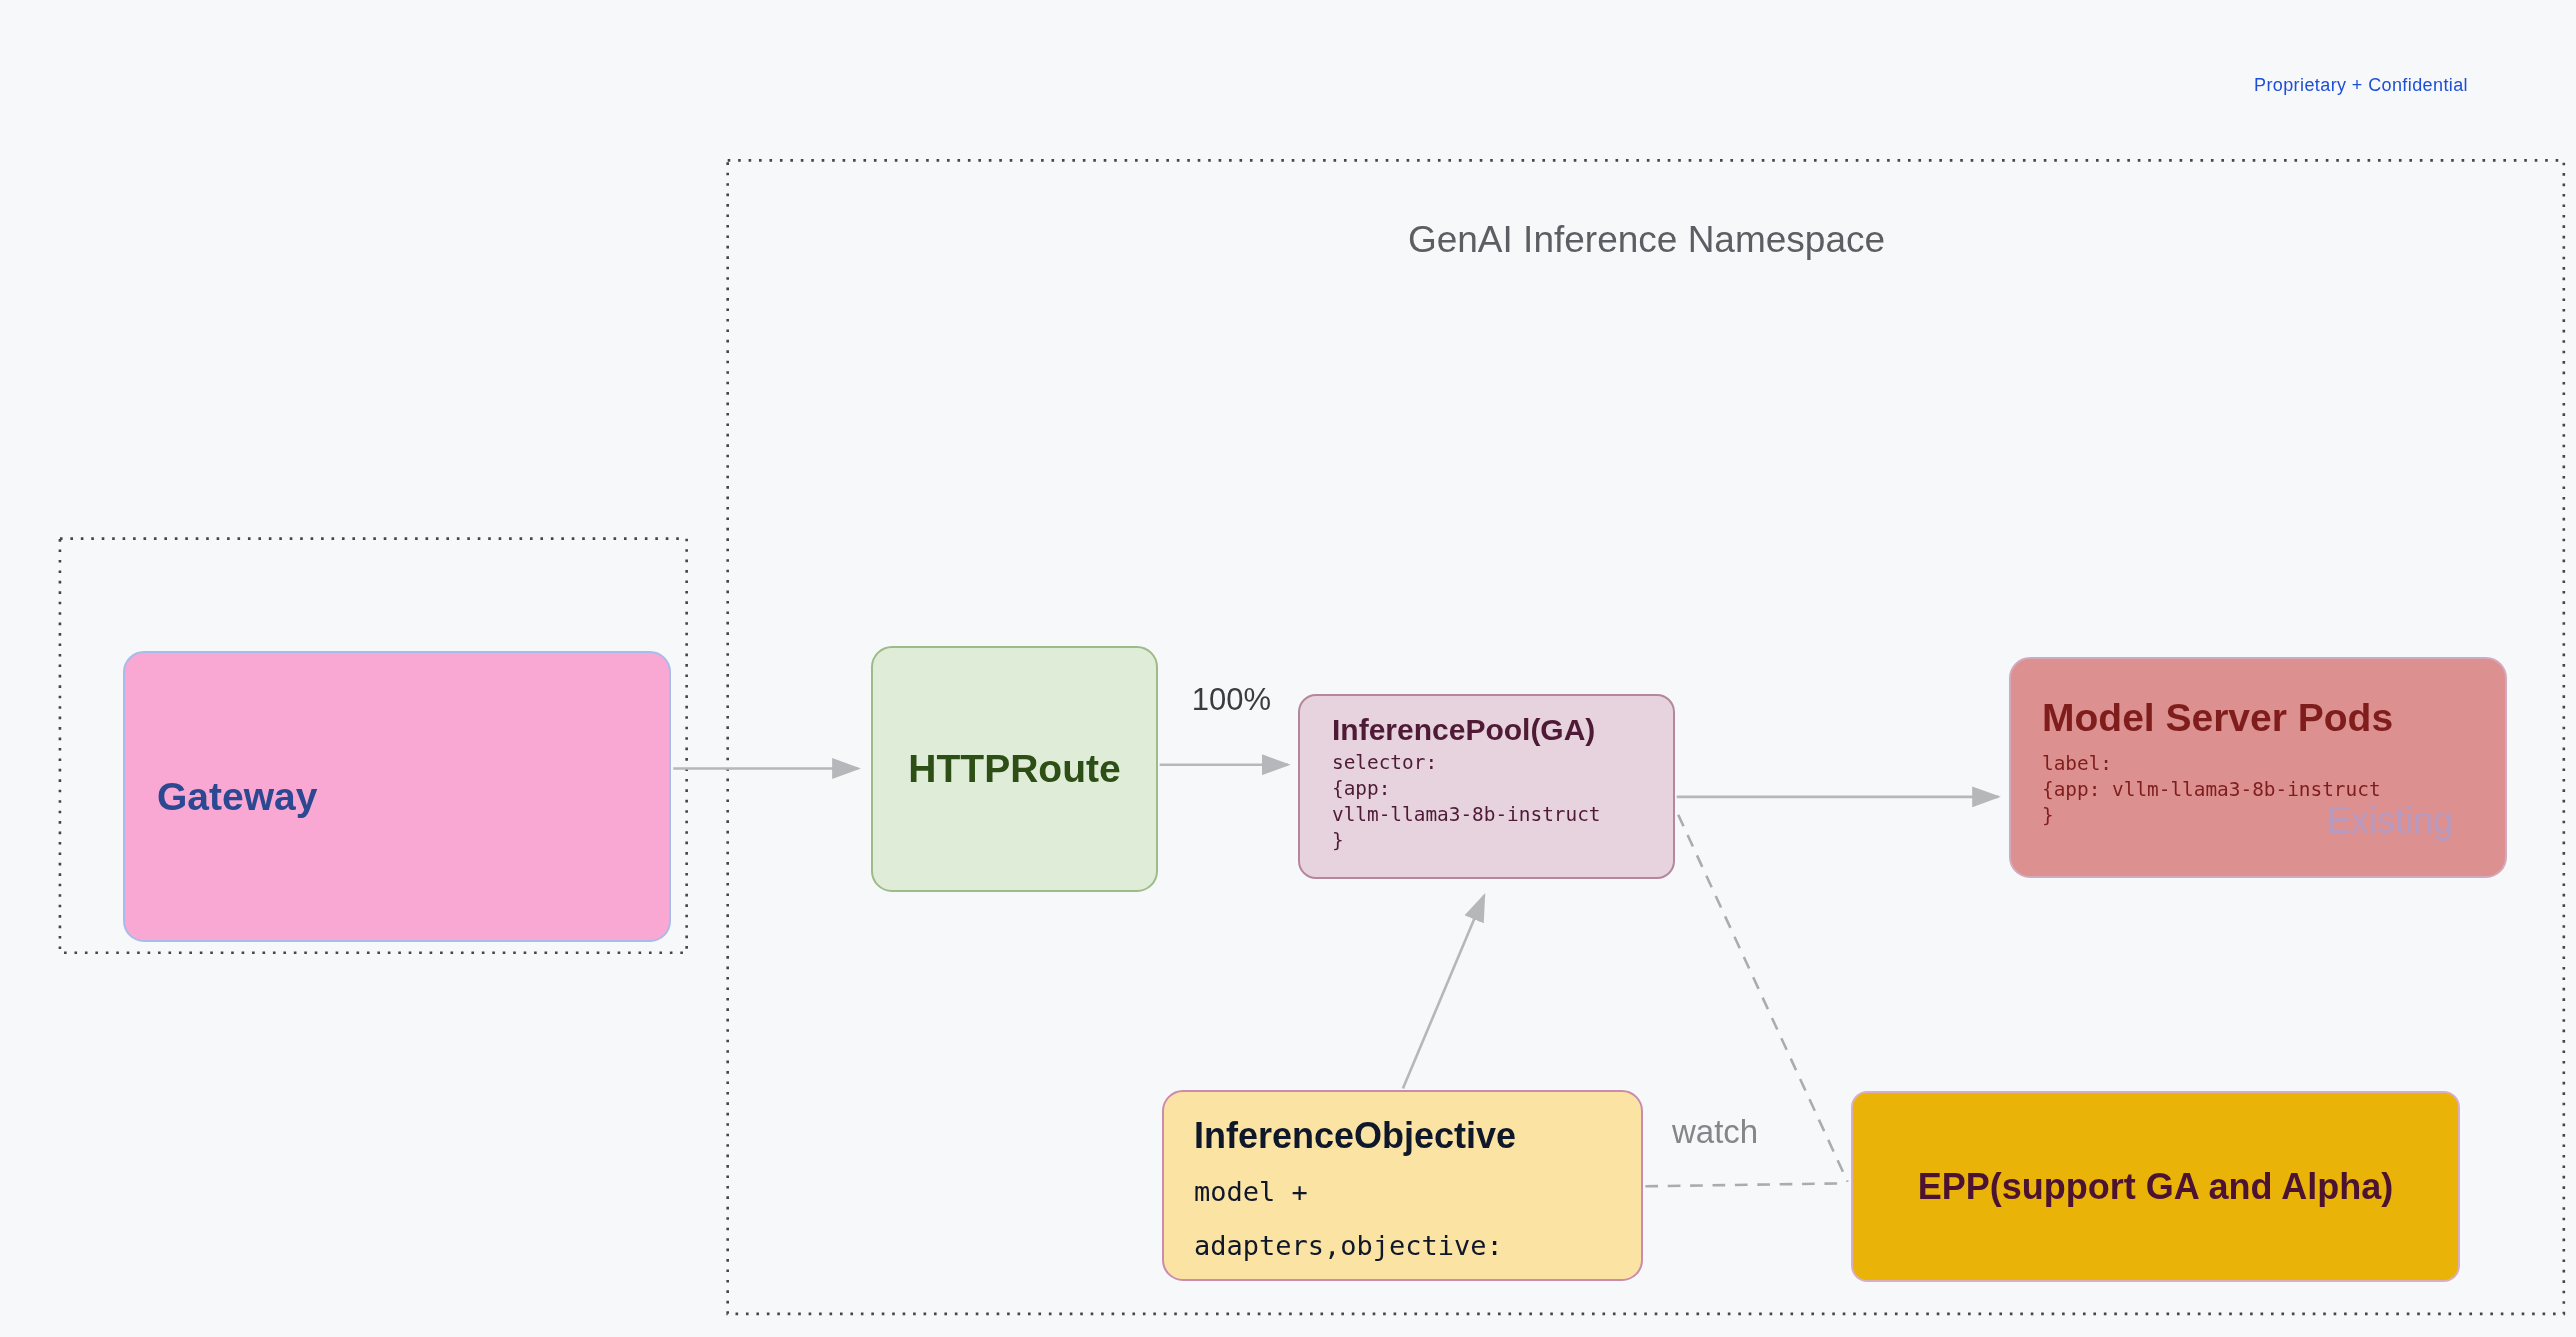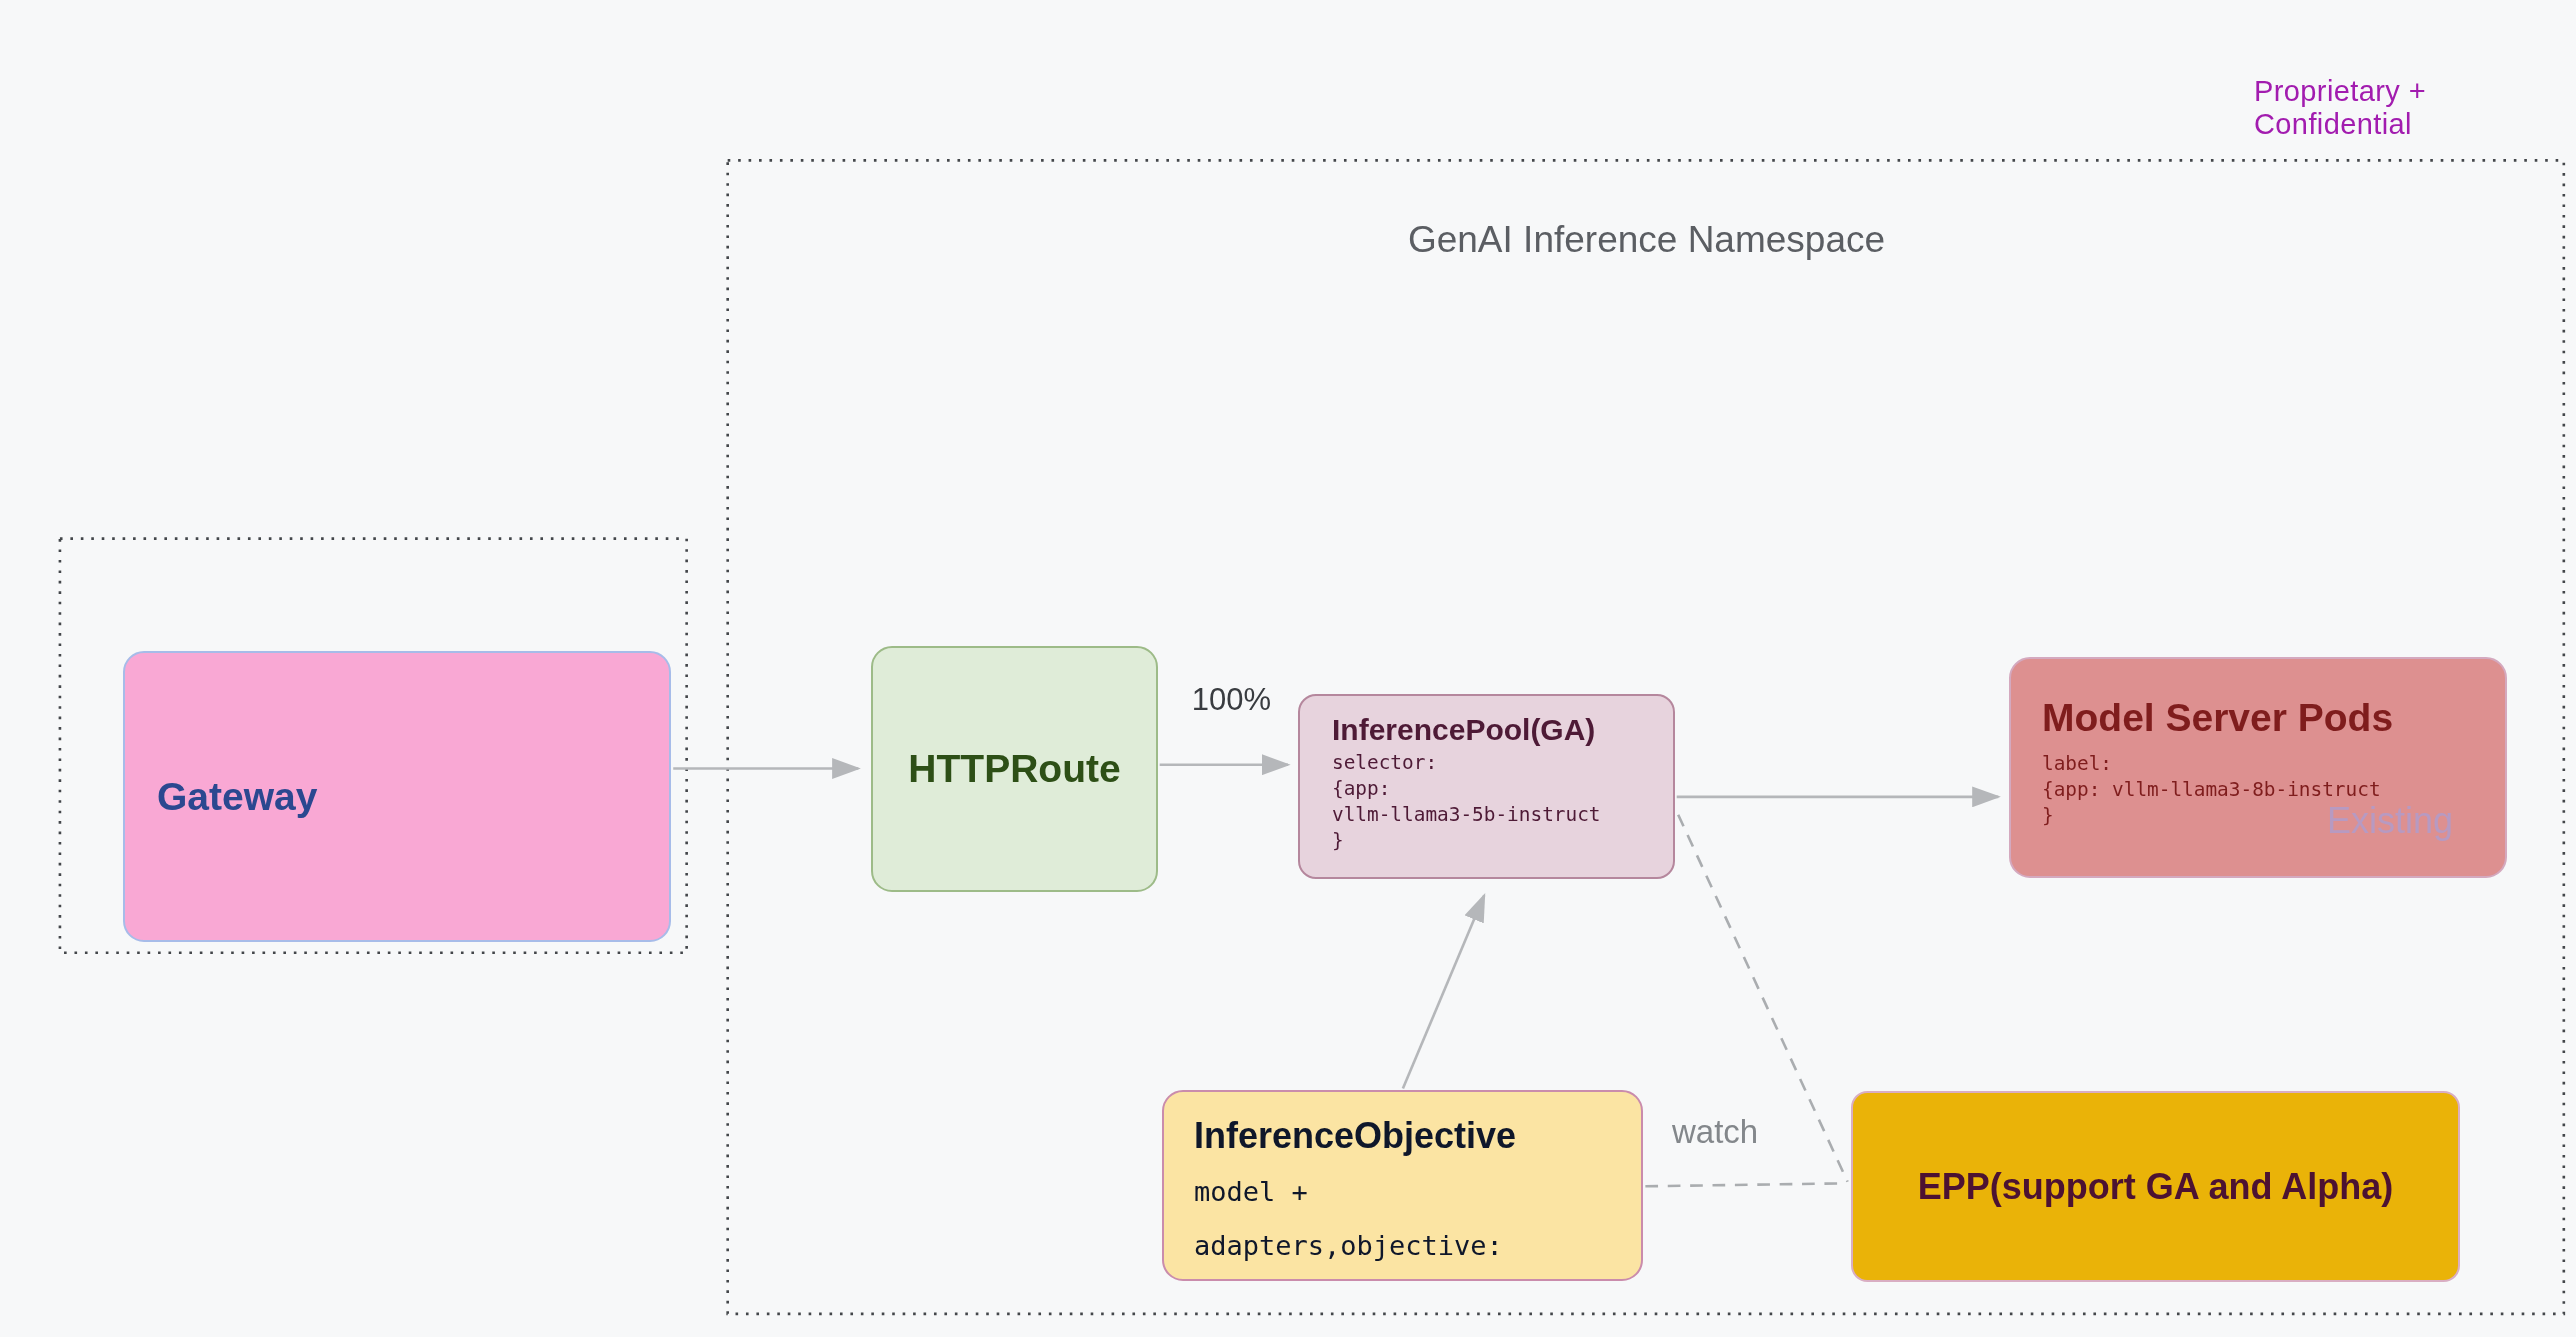--- a/index.html
+++ b/index.html
@@ -8,21 +8,21 @@
     width: 2576px;
     height: 1337px;
     background: #f7f8f9;
     font-family: "Liberation Sans", sans-serif;
     overflow: hidden;
   }
   .overlay { position: absolute; left: 0; top: 0; width: 2576px; height: 1337px; }
 
   .watermark {
     position: absolute; left: 2254px; top: 75px;
-    font-size: 29px; color: #a21caf; letter-spacing: 0.4px;
+    font-size: 18px; color: #1d4ed8; letter-spacing: 0.4px;
   }
 
   .ns-title { position: absolute; color: #5b5e63; font-size: 37px; }
   .genai-title { left: 728px; top: 219px; width: 1837px; text-align: center; }
   .infra-title { left: 60px;  top: 600px; width: 627px;  text-align: center; }
 
   .node { position: absolute; box-sizing: border-box; }
   .node-title { font-weight: bold; }
   .node-code  { font-family: "DejaVu Sans Mono", monospace; white-space: pre; }
 
@@ -117,21 +117,21 @@
   <div class="node httproute">
     <span>HTTPRoute</span>
   </div>
 
   <div class="label-100">100%</div>
 
   <div class="node pool">
     <div class="node-title">InferencePool(GA)</div>
     <div class="node-code">selector:
 {app:
-vllm-llama3-5b-instruct
+vllm-llama3-8b-instruct
 }</div>
   </div>
 
   <div class="node msp">
     <div class="node-title">Model Server Pods</div>
     <div class="node-code">label:
 {app: vllm-llama3-8b-instruct
 }</div>
   </div>
 

